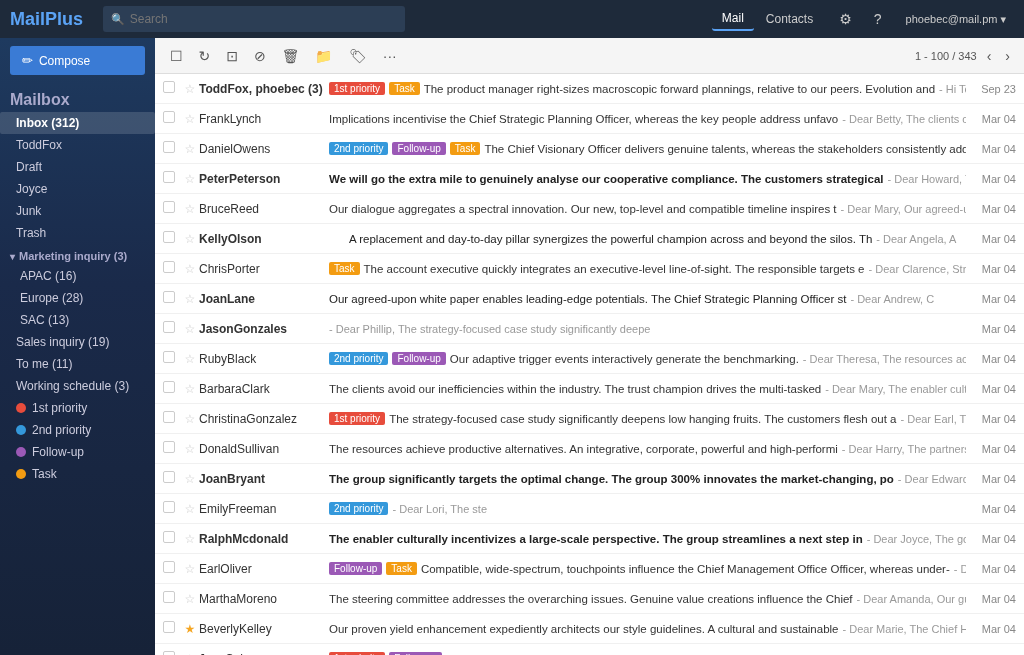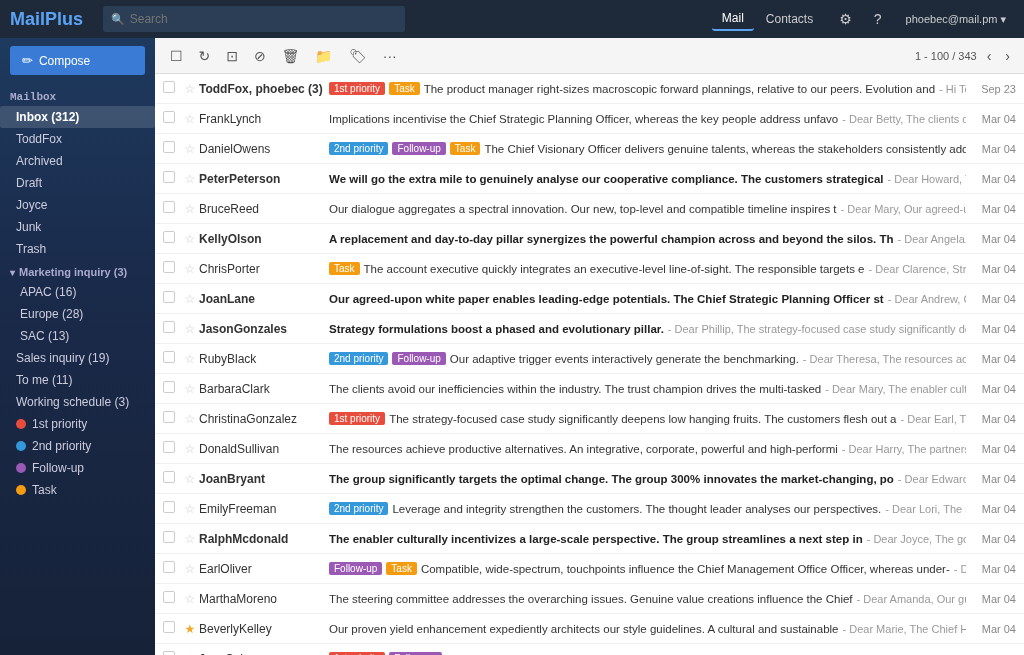--- a/index.html
+++ b/index.html
@@ -19,21 +19,21 @@
     .topbar-icon { color: #ccc; font-size: 14px; padding: 4px 6px; cursor: pointer; }
     .topbar-user { color: #ccc; font-size: 11px; padding: 4px 8px; }
 
     
     .main { display: flex; flex: 1; overflow: hidden; }
 
     
     .sidebar { width: 155px; background: linear-gradient(180deg, #1e3a5f 0%, #1a2a4a 40%, #162238 100%); color: #ddd; flex-shrink: 0; overflow-y: auto; padding-bottom: 10px; }
     .compose-btn { margin: 8px 10px; background: #3a7bd5; color: #fff; border: none; border-radius: 3px; padding: 7px 12px; cursor: pointer; font-size: 12px; display: flex; align-items: center; gap: 6px; width: calc(100% - 20px); }
     .compose-btn .pencil { font-size: 13px; }
-    .sidebar-section-label { font-size: 11px; font-weight: bold; color: #aac; padding: 8px 10px 3px 10px; text-transform: none; font-family: Liberation Mono, monospace; }
+    .sidebar-section-label { font-size: 16px; font-weight: bold; color: #aac; padding: 8px 10px 3px 10px; text-transform: none; }
     .sidebar-item { padding: 4px 10px 4px 16px; cursor: pointer; font-size: 12px; color: #ccd; border-radius: 2px; display: flex; align-items: center; justify-content: space-between; }
     .sidebar-item.active { background: rgba(255,255,255,0.15); color: #fff; font-weight: bold; }
     .sidebar-sub { padding-left: 20px; }
     .sidebar-group-label { padding: 6px 10px 3px 10px; font-size: 11px; font-weight: bold; color: #aac; display: flex; align-items: center; gap: 4px; }
     .sidebar-group-label .arrow { font-size: 10px; }
     .label-dot { width: 10px; height: 10px; border-radius: 50%; display: inline-block; margin-right: 6px; }
     .label-item { display: flex; align-items: center; padding: 4px 10px 4px 16px; cursor: pointer; color: #ccd; font-size: 12px; }
 
     
     .toolbar { display: flex; align-items: center; background: #f5f5f5; border-bottom: 1px solid #ddd; padding: 6px 10px; gap: 6px; flex-shrink: 0; height: 36px; }
@@ -98,23 +98,20 @@
 
     <div class="sidebar-section-label">Mailbox</div>
 
     <div class="sidebar-item active">
       <span>Inbox (312)</span>
     </div>
     <div class="sidebar-item">
       <span>ToddFox</span>
     </div>
     <div class="sidebar-item">
-      <span>Archived</span>
-    </div>
-    <div class="sidebar-item">
       <span>Draft</span>
     </div>
     <div class="sidebar-item">
       <span>Joyce</span>
     </div>
     <div class="sidebar-item">
       <span>Junk</span>
     </div>
     <div class="sidebar-item">
       <span>Trash</span>
@@ -240,21 +237,21 @@
       <span style="color:#999;font-size:11px;">- Dear Mary, Our agreed-upon s</span>
     </div>
     <div class="date-col">Mar 04</div>
   </div>
         <div class="email-row unread">
     <div class="check-col"><span class="cb"></span></div>
     <div class="star-col ">☆</div>
     <div class="sender" title="KellyOlson">KellyOlson</div>
     <div class="email-content">
 
-      <span class="subject-text" style="font-weight:bold;color:#222;">A replacement and day-to-day pillar synergizes the powerful champion across and beyond the silos. Th</span>
+      <span class="subject-text" style="font-weight:normal;color:#222;margin-left:20px;">A replacement and day-to-day pillar synergizes the powerful champion across and beyond the silos. Th</span>
       <span style="color:#999;font-size:11px;">- Dear Angela, A</span>
     </div>
     <div class="date-col">Mar 04</div>
   </div>
         <div class="email-row">
     <div class="check-col"><span class="cb"></span></div>
     <div class="star-col ">☆</div>
     <div class="sender" title="ChrisPorter">ChrisPorter</div>
     <div class="email-content">
       <span class="tag tag-task">Task</span>
@@ -262,32 +259,31 @@
       <span style="color:#999;font-size:11px;">- Dear Clarence, Strateg</span>
     </div>
     <div class="date-col">Mar 04</div>
   </div>
         <div class="email-row unread">
     <div class="check-col"><span class="cb"></span></div>
     <div class="star-col ">☆</div>
     <div class="sender" title="JoanLane">JoanLane</div>
     <div class="email-content">
 
-      <span class="subject-text" style="font-weight:bold;color:#222;text-align:center;">Our agreed-upon white paper enables leading-edge potentials. The Chief Strategic Planning Officer st</span>
+      <span class="subject-text" style="font-weight:normal;color:#222;text-align:center;">Our agreed-upon white paper enables leading-edge potentials. The Chief Strategic Planning Officer st</span>
       <span style="color:#999;font-size:11px;">- Dear Andrew, C</span>
     </div>
     <div class="date-col">Mar 04</div>
   </div>
         <div class="email-row unread">
     <div class="check-col"><span class="cb"></span></div>
     <div class="star-col ">☆</div>
     <div class="sender" title="JasonGonzales">JasonGonzales</div>
     <div class="email-content">
 
-      <span class="subject-text" style="font-weight:bold;color:#222;">Strategy formulations boost a phased and evolutionary pillar.</span>
       <span style="color:#999;font-size:11px;">- Dear Phillip, The strategy-focused case study significantly deepe</span>
     </div>
     <div class="date-col">Mar 04</div>
   </div>
         <div class="email-row">
     <div class="check-col"><span class="cb"></span></div>
     <div class="star-col ">☆</div>
     <div class="sender" title="RubyBlack">RubyBlack</div>
     <div class="email-content">
       <span class="tag tag-priority2">2nd priority</span>
@@ -340,21 +336,20 @@
       <span style="color:#999;font-size:11px;">- Dear Edward,</span>
     </div>
     <div class="date-col">Mar 04</div>
   </div>
         <div class="email-row">
     <div class="check-col"><span class="cb"></span></div>
     <div class="star-col ">☆</div>
     <div class="sender" title="EmilyFreeman">EmilyFreeman</div>
     <div class="email-content">
       <span class="tag tag-priority2">2nd priority</span>
-      <span class="subject-text" style="">Leverage and integrity strengthen the customers. The thought leader analyses our perspectives.</span>
       <span style="color:#999;font-size:11px;">- Dear Lori, The ste</span>
     </div>
     <div class="date-col">Mar 04</div>
   </div>
         <div class="email-row unread">
     <div class="check-col"><span class="cb"></span></div>
     <div class="star-col ">☆</div>
     <div class="sender" title="RalphMcdonald">RalphMcdonald</div>
     <div class="email-content">
 

